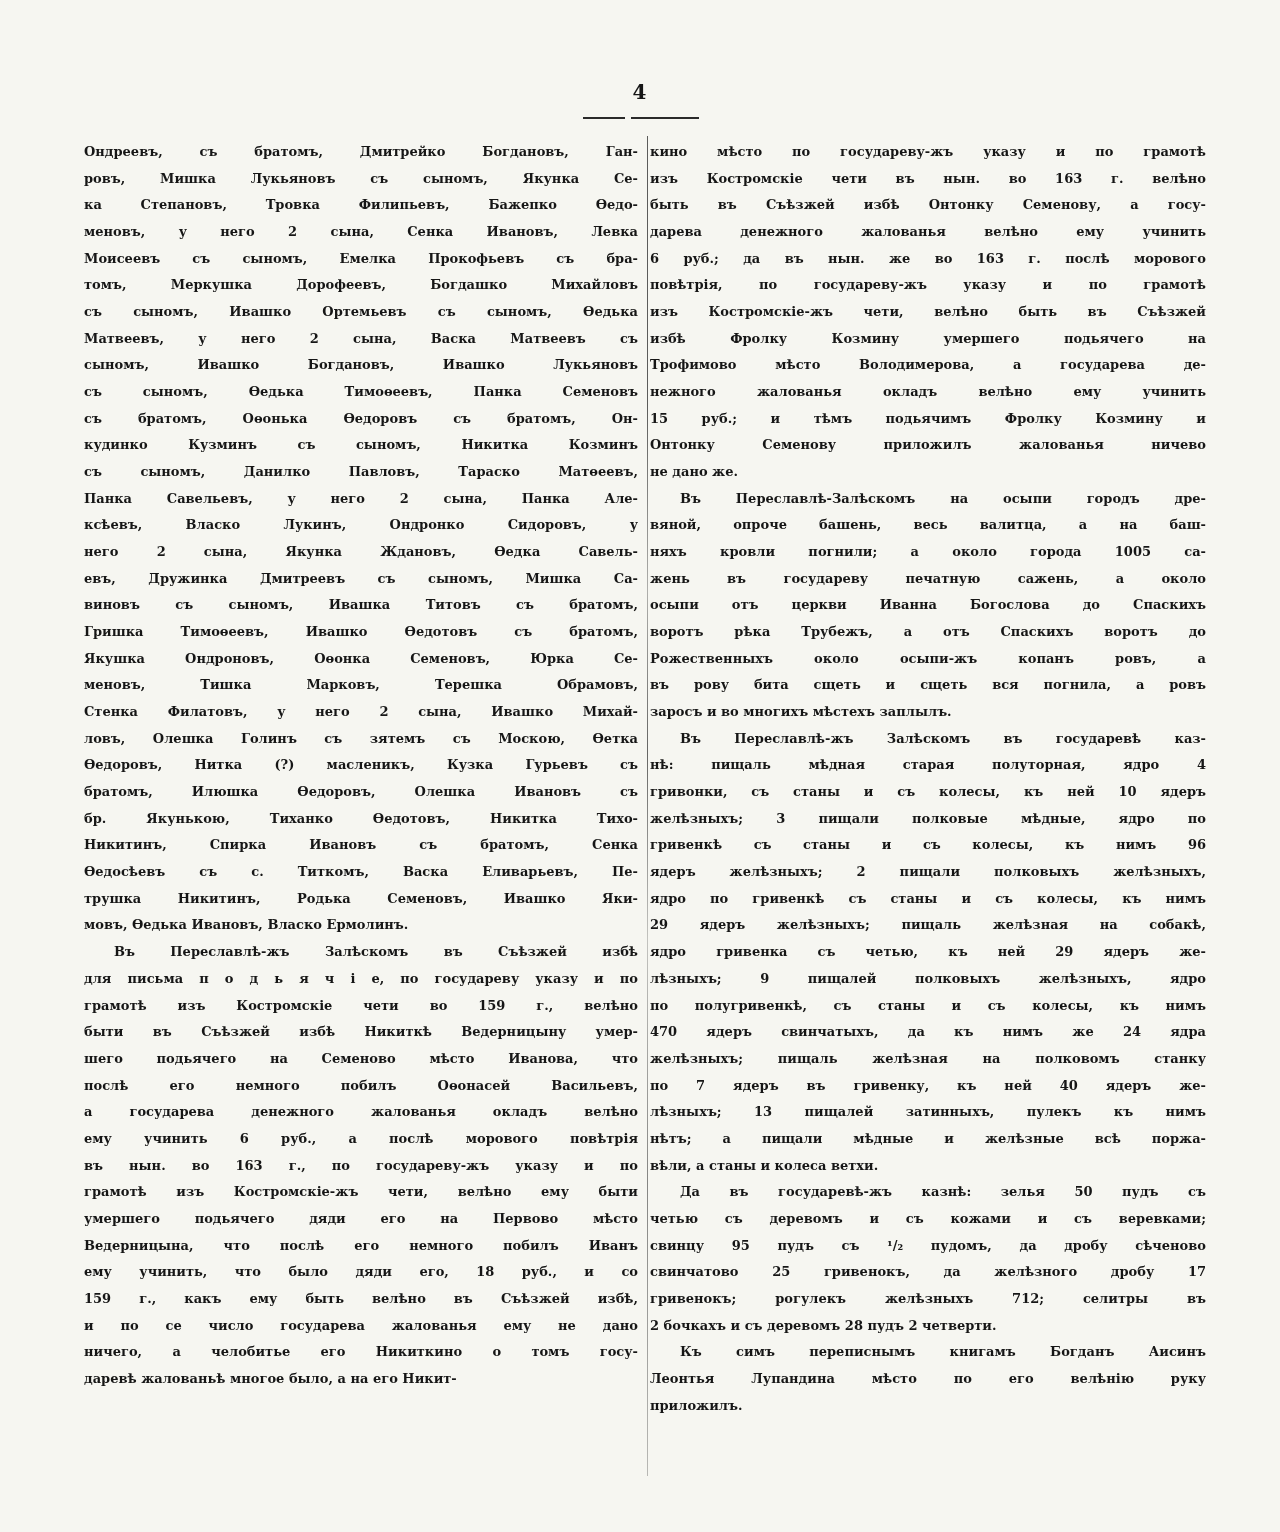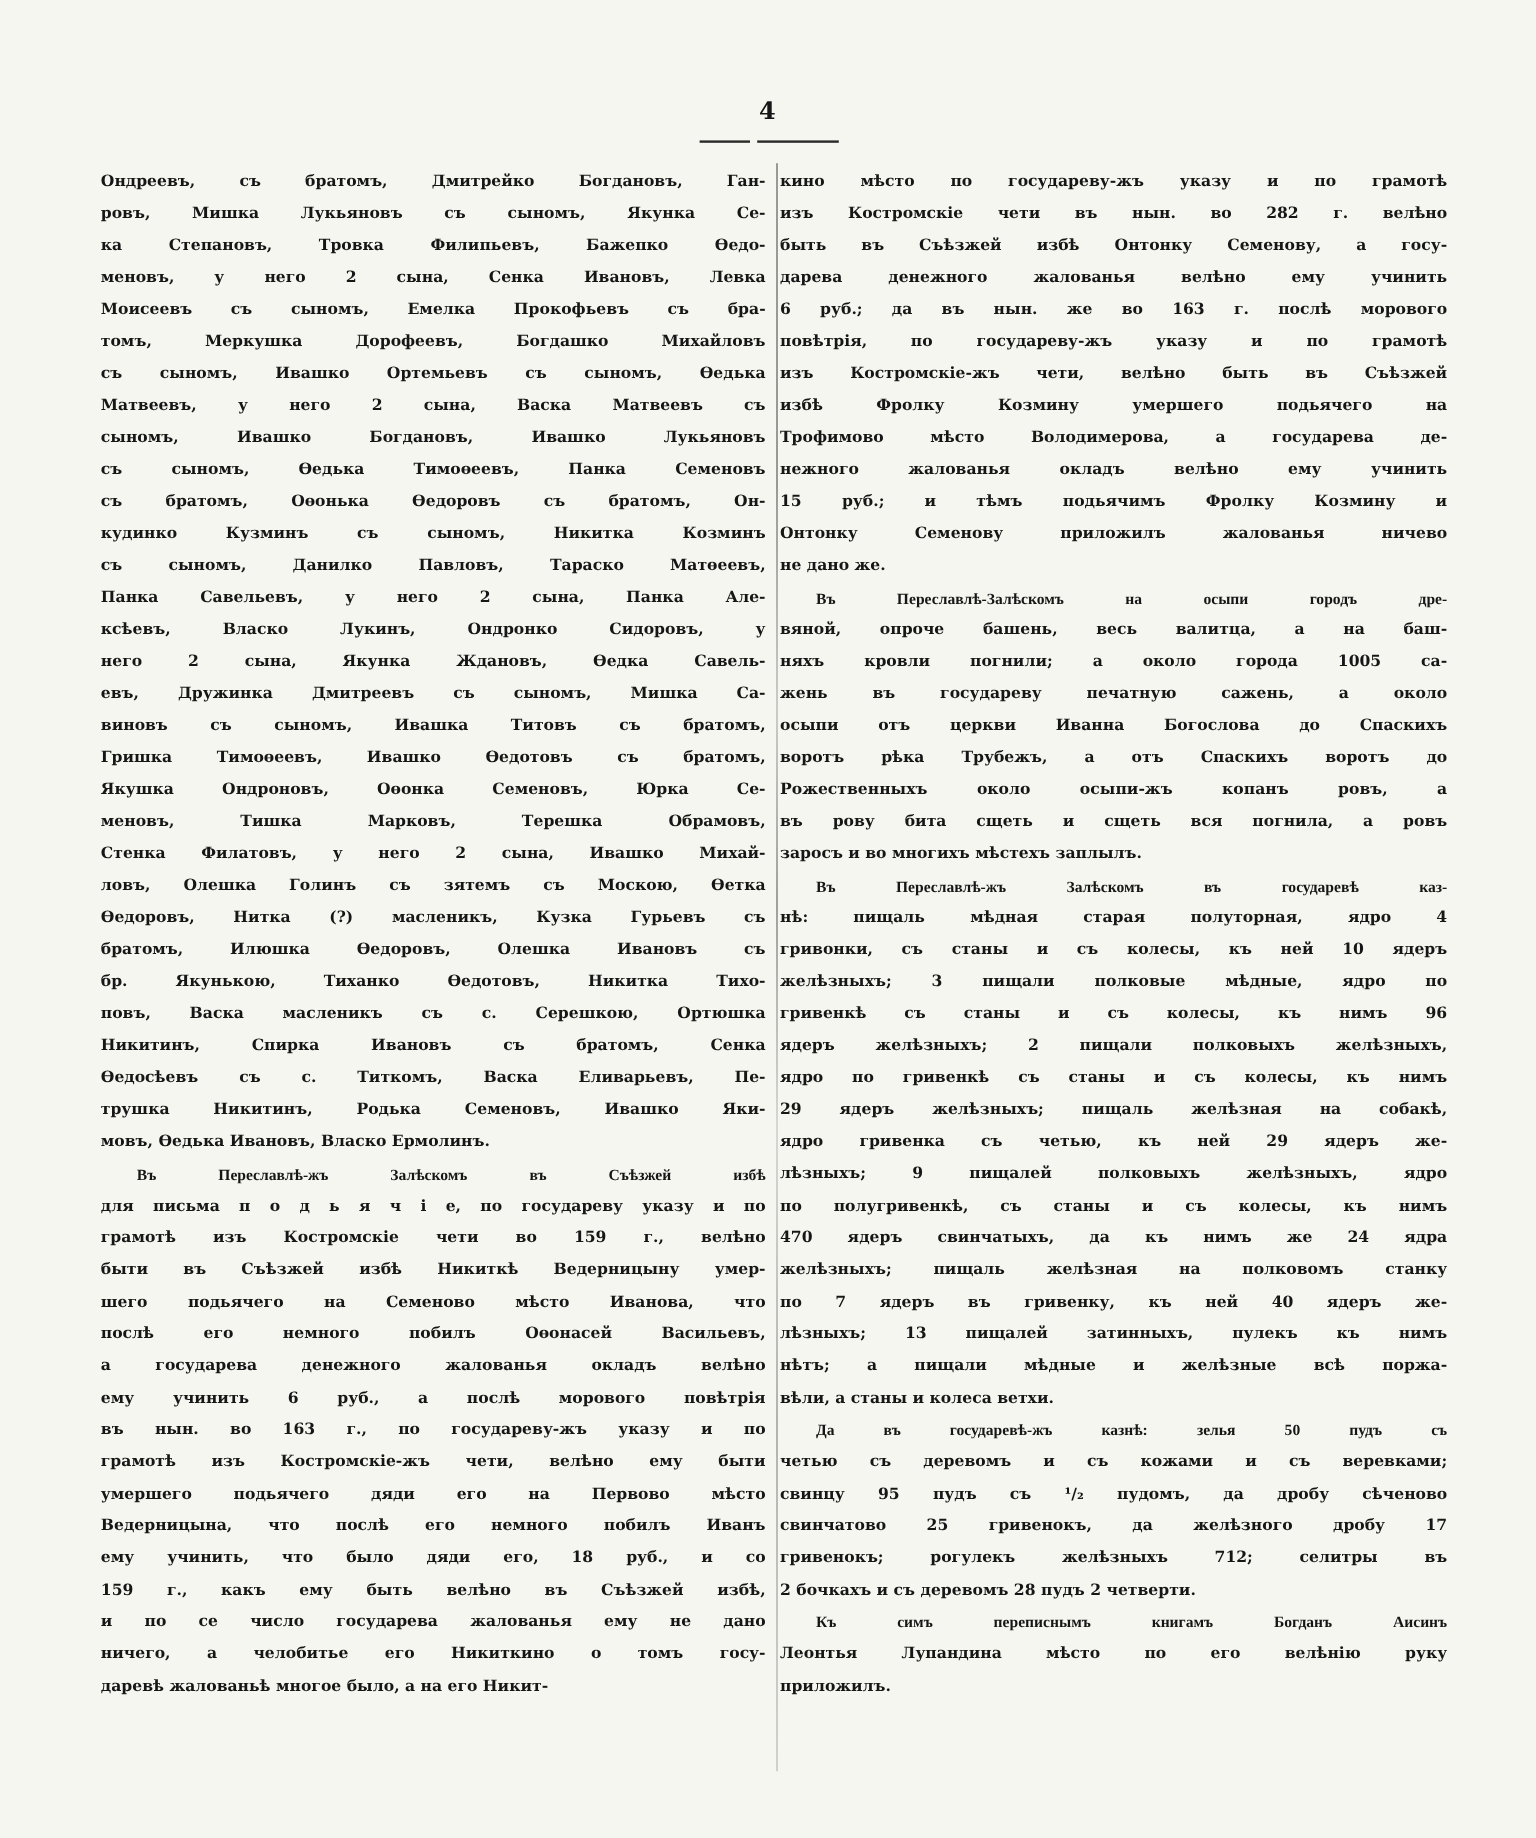--- a/index.html
+++ b/index.html
@@ -52,21 +52,21 @@
   .paragraph { margin: 0; }
   .line {
     height: 26.68px;
     line-height: 26.68px;
     white-space: nowrap;
     text-align: justify;
     text-align-last: justify;
     overflow: visible;
   }
   .line.last { text-align-last: left; }
-  .paragraph.indent .line:first-child { text-indent: 30px; font-family: Liberation Serif, serif; }
+  .paragraph.indent .line:first-child { text-indent: 30px; }
 </style>
 </head>
 <body>
 
 <div class="page">
   <div class="page-number">4</div>
   <div class="page-rule">
     <span class="seg seg1"></span>
     <span class="seg seg2"></span>
   </div>
@@ -92,21 +92,20 @@
         <div class="line">евъ, Дружинка Дмитреевъ съ сыномъ, Мишка Са-</div>
         <div class="line">виновъ съ сыномъ, Ивашка Титовъ съ братомъ,</div>
         <div class="line">Гришка Тимоөеевъ, Ивашко Өедотовъ съ братомъ,</div>
         <div class="line">Якушка Ондроновъ, Оөонка Семеновъ, Юрка Се-</div>
         <div class="line">меновъ, Тишка Марковъ, Терешка Обрамовъ,</div>
         <div class="line">Стенка Филатовъ, у него 2 сына, Ивашко Михай-</div>
         <div class="line">ловъ, Олешка Голинъ съ зятемъ съ Москою, Өетка</div>
         <div class="line">Өедоровъ, Нитка (?) масленикъ, Кузка Гурьевъ съ</div>
         <div class="line">братомъ, Илюшка Өедоровъ, Олешка Ивановъ съ</div>
         <div class="line">бр. Якунькою, Тиханко Өедотовъ, Никитка Тихо-</div>
-        <div class="line">повъ, Васка масленикъ съ с. Серешкою, Ортюшка</div>
         <div class="line">Никитинъ, Спирка Ивановъ съ братомъ, Сенка</div>
         <div class="line">Өедосѣевъ съ с. Титкомъ, Васка Еливарьевъ, Пе-</div>
         <div class="line">трушка Никитинъ, Родька Семеновъ, Ивашко Яки-</div>
         <div class="line last">мовъ, Өедька Ивановъ, Власко Ермолинъ.</div>
       </div>
       <div class="paragraph indent">
         <div class="line">Въ Переславлѣ-жъ Залѣскомъ въ Съѣзжей избѣ</div>
         <div class="line">для письма п о д ь я ч і е, по государеву указу и по</div>
         <div class="line">грамотѣ изъ Костромскіе чети во 159 г., велѣно</div>
         <div class="line">быти въ Съѣзжей избѣ Никиткѣ Ведерницыну умер-</div>
@@ -121,21 +120,21 @@
         <div class="line">ему учинить, что было дяди его, 18 руб., и со</div>
         <div class="line">159 г., какъ ему быть велѣно въ Съѣзжей избѣ,</div>
         <div class="line">и по се число государева жалованья ему не дано</div>
         <div class="line">ничего, а челобитье его Никиткино о томъ госу-</div>
         <div class="line last">даревѣ жалованьѣ многое было, а на его Никит-</div>
       </div>
     </div>
   <div class="column column-right">
       <div class="paragraph">
         <div class="line">кино мѣсто по государеву-жъ указу и по грамотѣ</div>
-        <div class="line">изъ Костромскіе чети въ нын. во 282 г. велѣно</div>
+        <div class="line">изъ Костромскіе чети въ нын. во 163 г. велѣно</div>
         <div class="line">быть въ Съѣзжей избѣ Онтонку Семенову, а госу-</div>
         <div class="line">дарева денежного жалованья велѣно ему учинить</div>
         <div class="line">6 руб.; да въ нын. же во 163 г. послѣ морового</div>
         <div class="line">повѣтрія, по государеву-жъ указу и по грамотѣ</div>
         <div class="line">изъ Костромскіе-жъ чети, велѣно быть въ Съѣзжей</div>
         <div class="line">избѣ Фролку Козмину умершего подьячего на</div>
         <div class="line">Трофимово мѣсто Володимерова, а государева де-</div>
         <div class="line">нежного жалованья окладъ велѣно ему учинить</div>
         <div class="line">15 руб.; и тѣмъ подьячимъ Фролку Козмину и</div>
         <div class="line">Онтонку Семенову приложилъ жалованья ничево</div>

